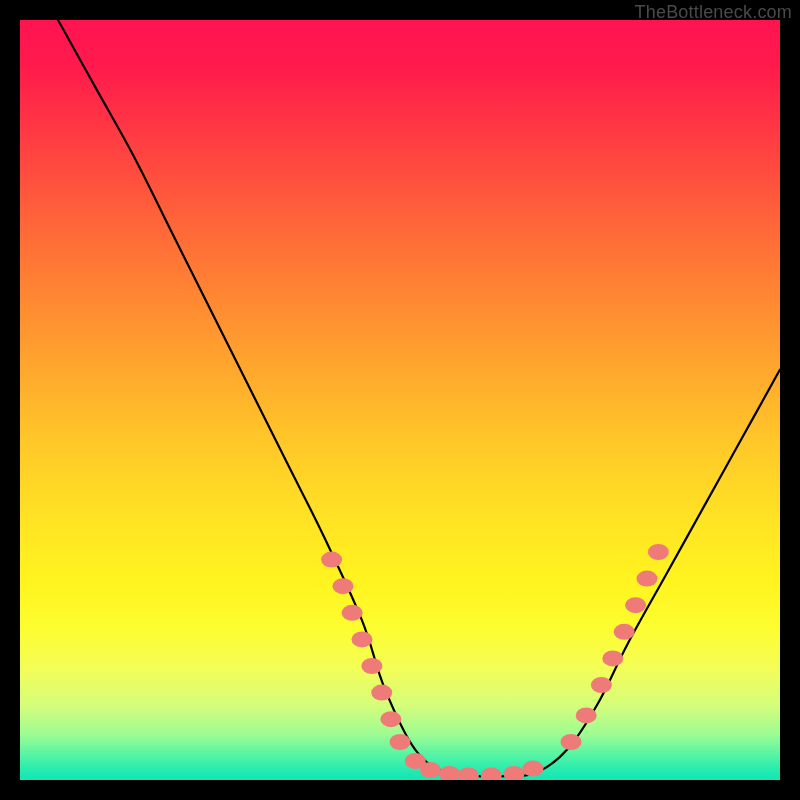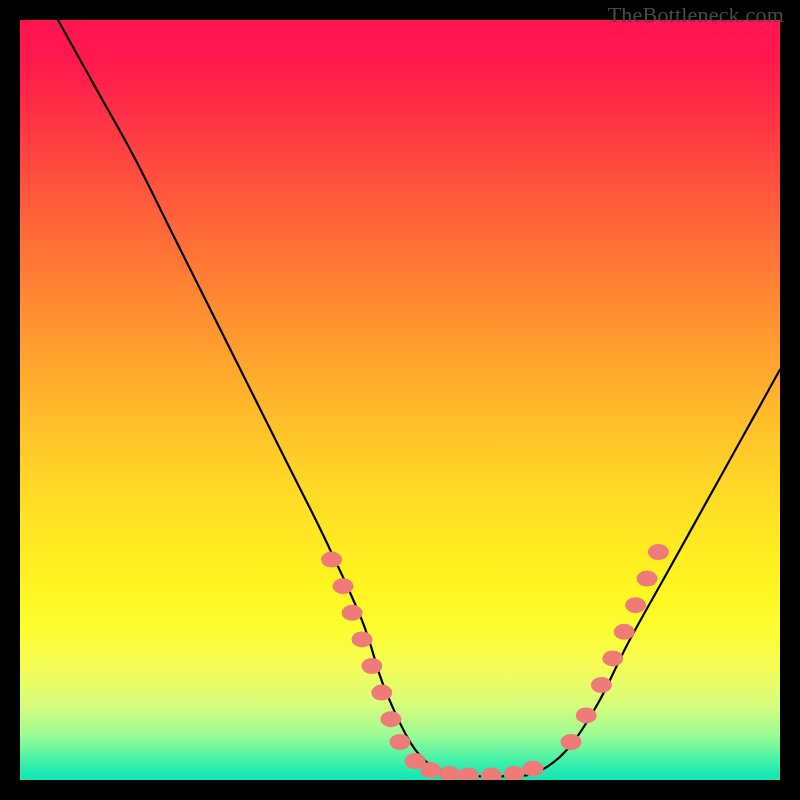--- a/index.html
+++ b/index.html
@@ -13,27 +13,26 @@
   }
   .outer {
     position: relative;
     width: 800px;
     height: 800px;
     background: #000;
   }
   .watermark {
     position: absolute;
     top: 2px;
-    right: 16px;
+    right: 8px;
     color: #4a4a4a;
-    font-size: 22px;
+    font-size: 18px;
     font-weight: 500;
     letter-spacing: 0.2px;
     z-index: 10;
-    font-family: Liberation Serif, serif;
   }
   .plot-area {
     position: absolute;
     left: 20px;
     top: 20px;
     width: 760px;
     height: 760px;
     overflow: hidden;
   }
   .gradient {

